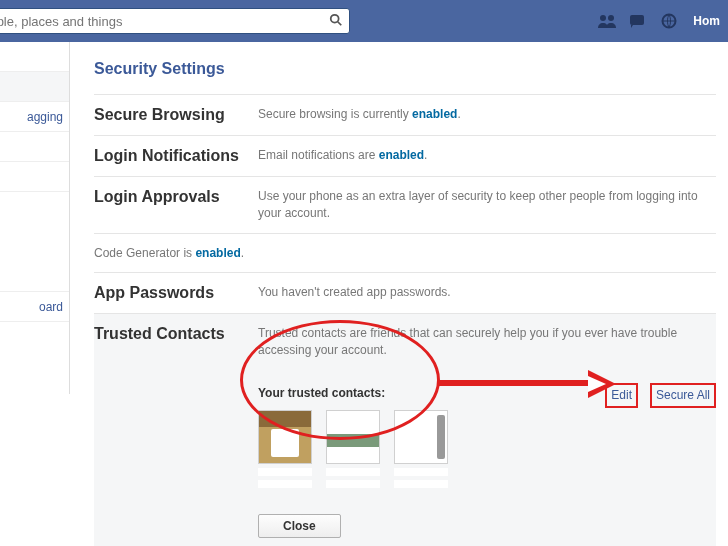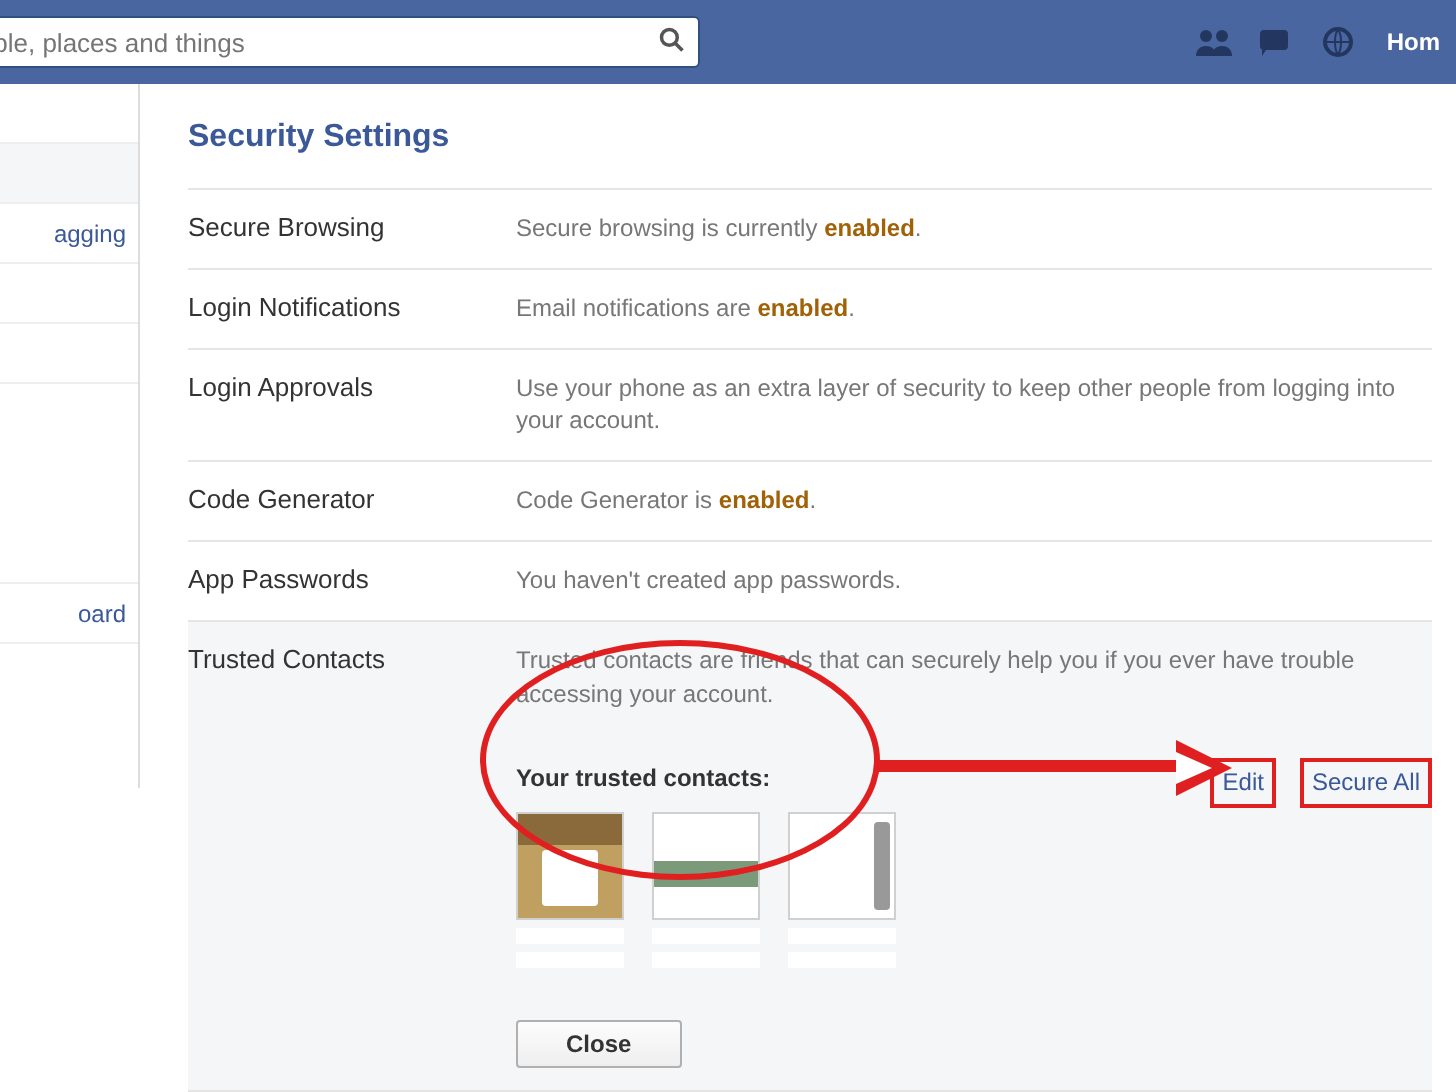--- a/index.html
+++ b/index.html
@@ -102,31 +102,31 @@
     font-weight: bold;
     margin-bottom: 16px;
   }
   .row {
     display: flex;
     border-top: 1px solid #e5e5e5;
     padding: 11px 0 11px 0;
   }
   .row-label {
     flex: 0 0 164px;
-    font-weight: normal;
-    color: #333;
-    font-size: 13px;
+    font-weight: bold;
+    color: #333;
+    font-size: 16px;
   }
   .row-body {
     flex: 1;
     color: #777;
     font-size: 12px;
     line-height: 1.4;
   }
-  .row-body b { color: #a16207; }
+  .row-body b { color: #0369a1; }
 
   
   .tc-row .row-body { color:#777; }
   .tc-sub {
     margin-top: 26px;
     color: #333;
     font-weight: bold;
     font-size: 12px;
   }
   .tc-actions {
@@ -278,21 +278,20 @@
       <span>Email notifications are </span><b>enabled</b><span>.</span>
     </div>
   </div>
 
   <div class="row">
     <div class="row-label">Login Approvals</div>
     <div class="row-body">Use your phone as an extra layer of security to keep other people from logging into your account.</div>
   </div>
 
   <div class="row">
-    <div class="row-label">Code Generator</div>
     <div class="row-body">
       <span>Code Generator is </span><b>enabled</b><span>.</span>
     </div>
   </div>
 
   <div class="row">
     <div class="row-label">App Passwords</div>
     <div class="row-body">You haven't created app passwords.</div>
   </div>
 

